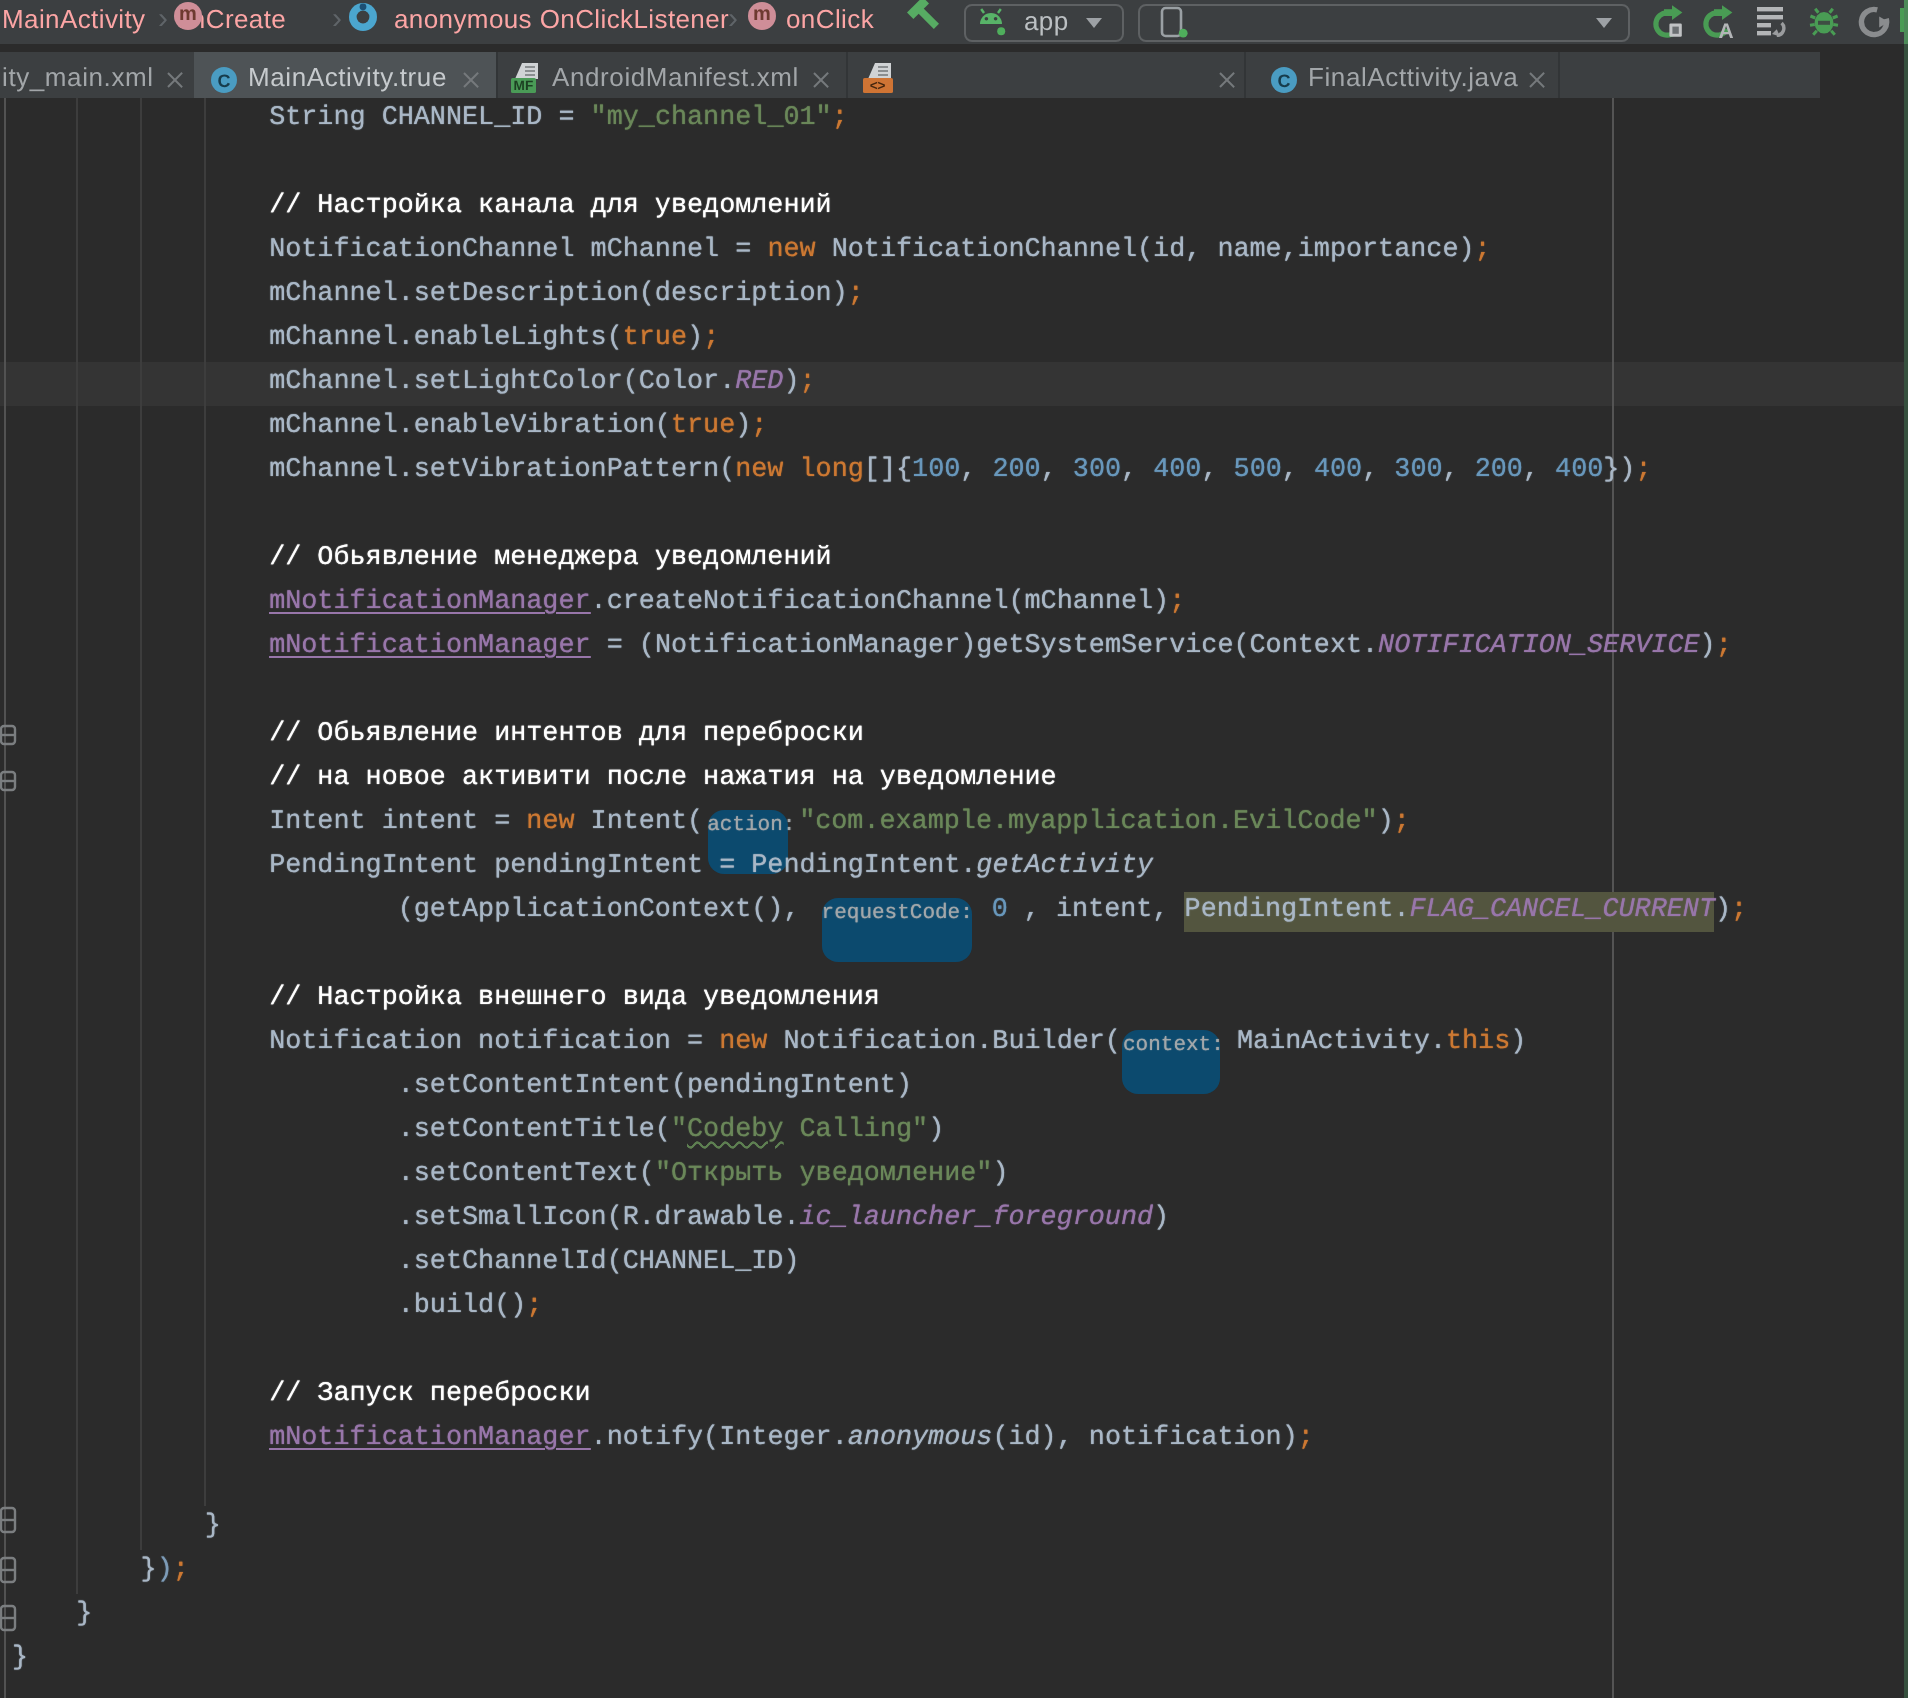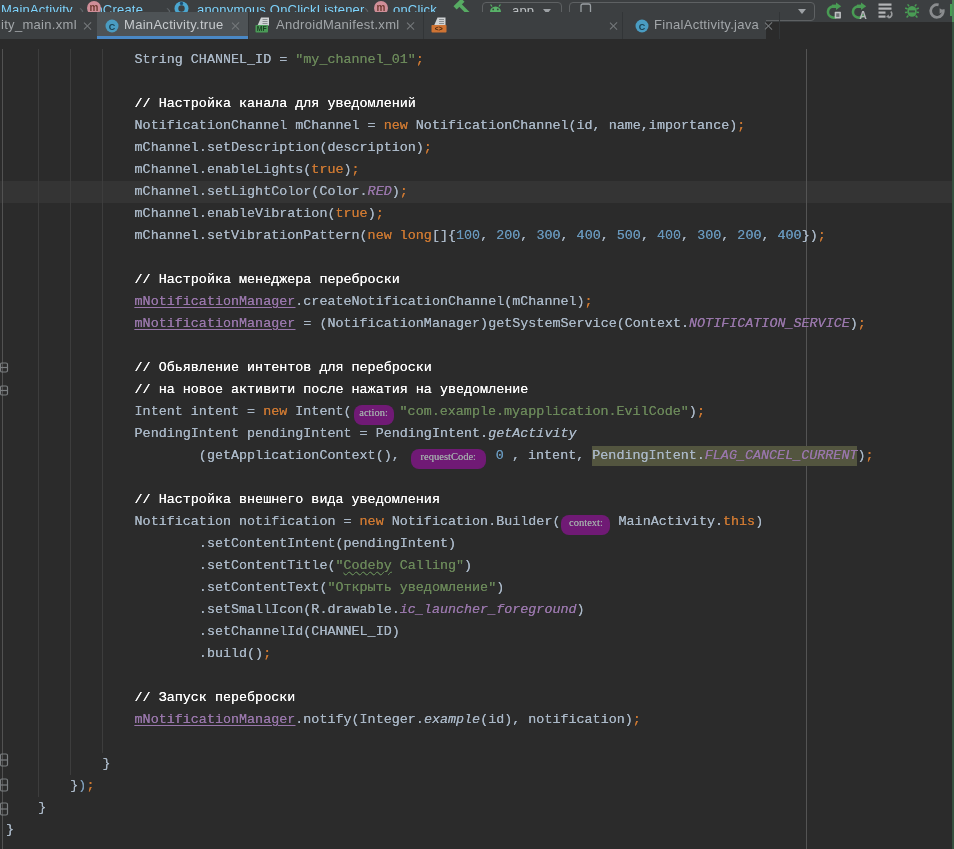--- a/index.html
+++ b/index.html
@@ -1,42 +1,42 @@
 <!DOCTYPE html>
 <html><head>
 <meta charset="utf-8">
 <style>
   html,body{margin:0;padding:0;width:954px;height:849px;background:#2b2b2b;overflow:hidden}
   body{font-family:"Liberation Sans",sans-serif;position:relative}
   .abs{position:absolute}
   
   #toolbar{position:absolute;top:0;left:0;width:954px;height:22px;background:#3c3f41}
-  .bc{position:absolute;top:0;height:22px;line-height:19px;font-size:13px;color:#7dd3fc;white-space:nowrap;letter-spacing:0.2px}
+  .bc{position:absolute;top:0;height:22px;line-height:19px;font-size:13px;color:#fca5a5;white-space:nowrap;letter-spacing:0.2px}
   .sep{color:#5f6468;font-size:15px}
   .cicon{position:absolute;border-radius:50%;text-align:center}
   .box{position:absolute;top:2px;height:17px;border:1px solid #5e6163;border-radius:4px}
   
-  #tabbar{position:absolute;top:12px;left:0;width:766px;height:27px;background:#3c3f41}
+  #tabbar{position:absolute;top:26px;left:0;width:910px;height:27px;background:#3c3f41}
   .tabtx{position:absolute;top:0;height:27px;line-height:26px;font-size:13px;color:#a2a6a9;white-space:nowrap;letter-spacing:0.3px}
   .x{position:absolute;top:10px;width:8px;height:8px}
   .x:before,.x:after{content:"";position:absolute;left:3.5px;top:-1px;width:1.2px;height:10px;background:#75797c}
   .x:before{transform:rotate(45deg)}
   .x:after{transform:rotate(-45deg)}
   .tsep{position:absolute;top:0;width:1px;height:27px;background:#323537}
   
   #editor{position:absolute;top:49px;left:0;width:954px;height:800px;background:#2b2b2b}
   .ln{position:absolute;left:6px;height:22px;line-height:22px;white-space:pre;font-family:"Liberation Mono",monospace;font-size:13.4px;color:#a9b7c6;text-shadow:0 0 0.6px}
   .k{color:#cc7832}
   .s{color:#6a8759}
   .n{color:#6897bb}
   .c{color:#ffffff}
   .f{color:#9876aa;text-decoration:underline;text-underline-offset:2px}
   .si{color:#9876aa;font-style:italic}
   .mi{font-style:italic}
-  .hint{display:inline-block;background:#701a75;border-radius:8px;font-family:Liberation Serif, serif;font-size:10.5px;color:#a2a7aa;text-align:center;height:20px;line-height:16px;vertical-align:-1px}
+  .hint{display:inline-block;background:#0c4a6e;border-radius:8px;font-family:Liberation Mono, monospace;font-size:10.5px;color:#a2a7aa;text-align:center;height:32px;line-height:16px;vertical-align:-1px}
   .wavy{text-decoration:underline wavy #5d8051;text-underline-offset:2px;text-decoration-thickness:1px}
   .flagbox{background:#53553f;padding:2px 0 3px}
   .guide{position:absolute;width:1px;background:#3d3d3d}
 </style>
 </head>
 <body>
 
 <div id="toolbar">
   <span class="bc" style="left:1px">MainActivity</span>
   <span class="bc sep" style="left:79px">›</span>
@@ -193,34 +193,34 @@
 </svg>
 
 <div class="ln" style="top:49px">                String CHANNEL_ID = <span class="s">"my_channel_01"</span><span class="k">;</span></div>
 <div class="ln" style="top:93px"><span class="c">                // Настройка канала для уведомлений</span></div>
 <div class="ln" style="top:115px">                NotificationChannel mChannel = <span class="k">new</span> NotificationChannel(id, name,importance)<span class="k">;</span></div>
 <div class="ln" style="top:137px">                mChannel.setDescription(description)<span class="k">;</span></div>
 <div class="ln" style="top:159px">                mChannel.enableLights(<span class="k">true</span>)<span class="k">;</span></div>
 <div class="ln" style="top:181px">                mChannel.setLightColor(Color.<span class="si">RED</span>)<span class="k">;</span></div>
 <div class="ln" style="top:203px">                mChannel.enableVibration(<span class="k">true</span>)<span class="k">;</span></div>
 <div class="ln" style="top:225px">                mChannel.setVibrationPattern(<span class="k">new</span> <span class="k">long</span>[]{<span class="n">100</span>, <span class="n">200</span>, <span class="n">300</span>, <span class="n">400</span>, <span class="n">500</span>, <span class="n">400</span>, <span class="n">300</span>, <span class="n">200</span>, <span class="n">400</span>})<span class="k">;</span></div>
-<div class="ln" style="top:269px"><span class="c">                // Настройка менеджера переброски</span></div>
+<div class="ln" style="top:269px"><span class="c">                // Обьявление менеджера уведомлений</span></div>
 <div class="ln" style="top:291px">                <span class="f">mNotificationManager</span>.createNotificationChannel(mChannel)<span class="k">;</span></div>
 <div class="ln" style="top:313px">                <span class="f">mNotificationManager</span> = (NotificationManager)getSystemService(Context.<span class="si">NOTIFICATION_SERVICE</span>)<span class="k">;</span></div>
 <div class="ln" style="top:357px"><span class="c">                // Обьявление интентов для переброски</span></div>
 <div class="ln" style="top:379px"><span class="c">                // на новое активити после нажатия на уведомление</span></div>
 <div class="ln" style="top:401px">                Intent intent = <span class="k">new</span> Intent(<span class="hint" style="width:40px;margin-left:2px;margin-right:6px">action:</span><span class="s">"com.example.myapplication.EvilCode"</span>)<span class="k">;</span></div>
 <div class="ln" style="top:423px">                PendingIntent pendingIntent = PendingIntent.<span class="mi">getActivity</span></div>
 <div class="ln" style="top:445px">                        (getApplicationContext(), <span class="hint" style="width:75px;margin-left:3px;margin-right:2px">requestCode:</span> <span class="n">0</span> , intent, <span class="flagbox">PendingIntent.<span class="si">FLAG_CANCEL_CURRENT</span></span>)<span class="k">;</span></div>
 <div class="ln" style="top:489px"><span class="c">                // Настройка внешнего вида уведомления</span></div>
 <div class="ln" style="top:511px">                Notification notification = <span class="k">new</span> Notification.Builder(<span class="hint" style="width:49px;margin-left:1px;margin-right:0px">context:</span> MainActivity.<span class="k">this</span>)</div>
 <div class="ln" style="top:533px">                        .setContentIntent(pendingIntent)</div>
 <div class="ln" style="top:555px">                        .setContentTitle(<span class="s">"<span class="wavy">Codeby</span> Calling"</span>)</div>
 <div class="ln" style="top:577px">                        .setContentText(<span class="s">"Открыть уведомление"</span>)</div>
 <div class="ln" style="top:599px">                        .setSmallIcon(R.drawable.<span class="si">ic_launcher_foreground</span>)</div>
 <div class="ln" style="top:621px">                        .setChannelId(CHANNEL_ID)</div>
 <div class="ln" style="top:643px">                        .build()<span class="k">;</span></div>
 <div class="ln" style="top:687px"><span class="c">                // Запуск переброски</span></div>
-<div class="ln" style="top:709px">                <span class="f">mNotificationManager</span>.notify(Integer.<span class="mi">example</span>(id), notification)<span class="k">;</span></div>
+<div class="ln" style="top:709px">                <span class="f">mNotificationManager</span>.notify(Integer.<span class="mi">anonymous</span>(id), notification)<span class="k">;</span></div>
 <div class="ln" style="top:753px">            }</div>
 <div class="ln" style="top:775px">        }<span style="color:#7d9cb8">)</span><span class="k">;</span></div>
 <div class="ln" style="top:797px">    }</div>
 <div class="ln" style="top:819px">}</div>
 
 </body></html>

